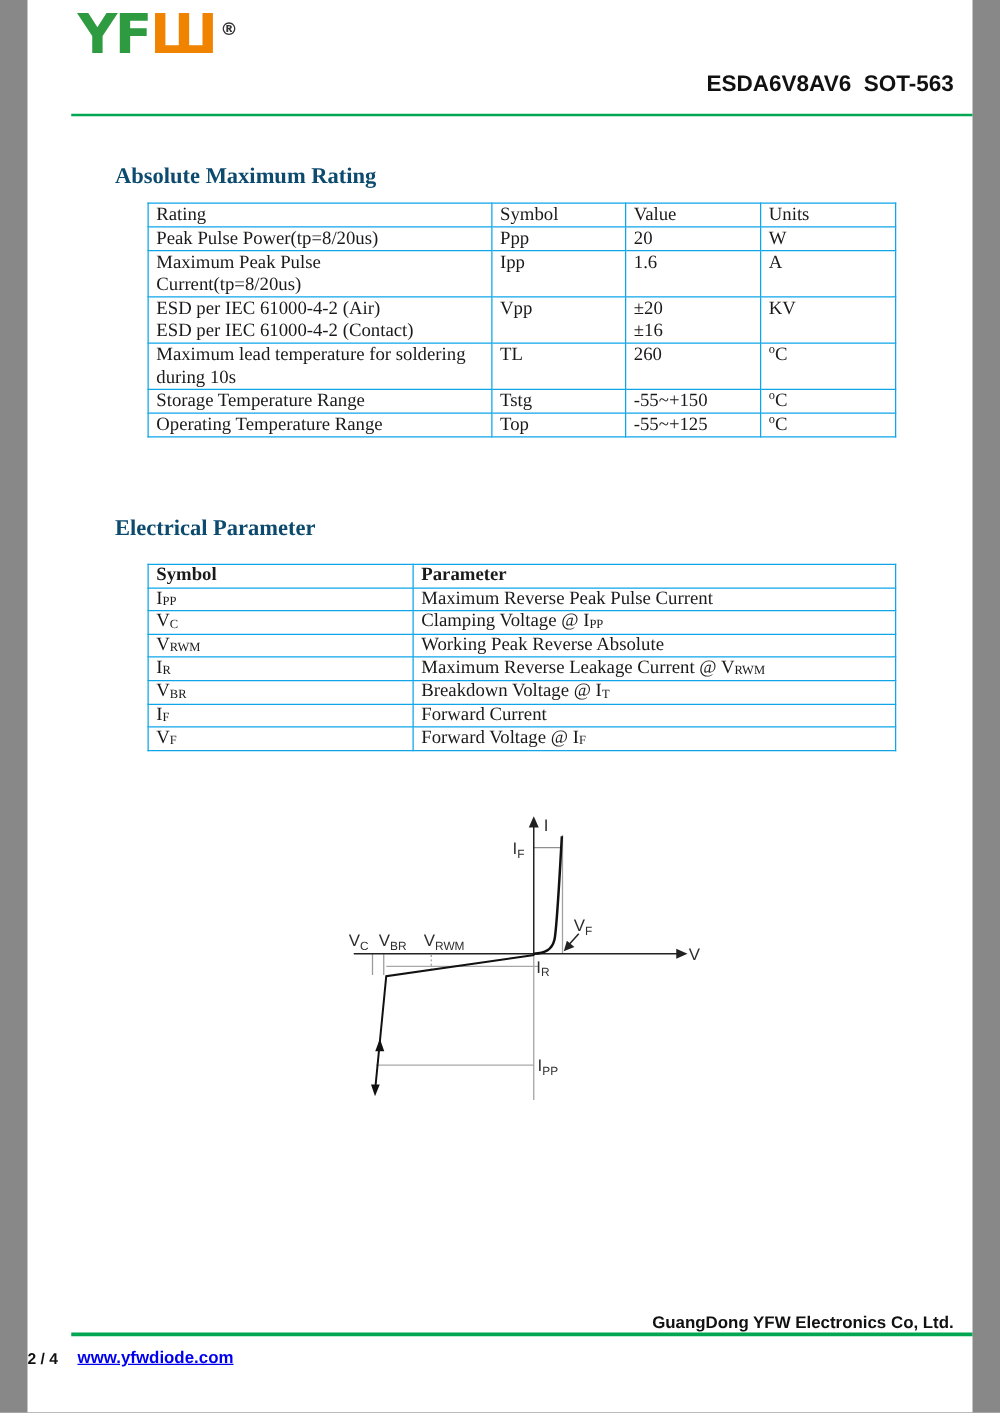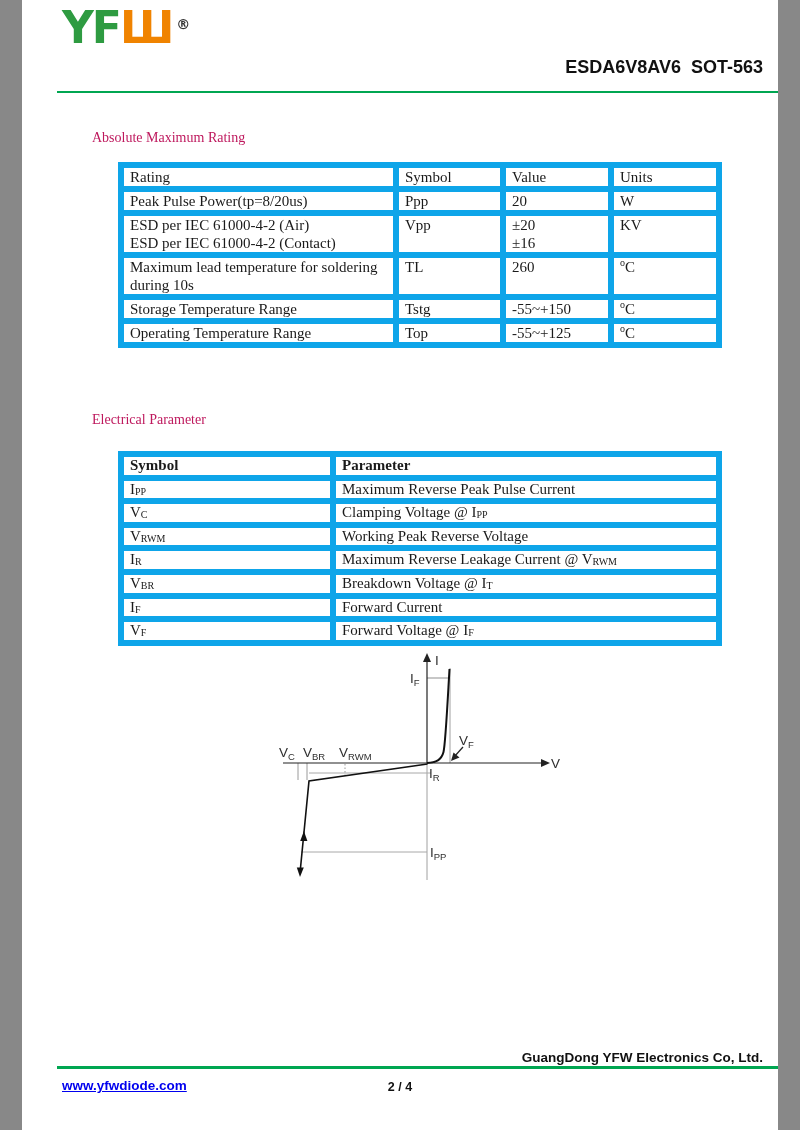--- a/index.html
+++ b/index.html
@@ -13,43 +13,43 @@
   .logo-w{color:#F08300;}
   .logo-reg{font-family:"DejaVu Sans", sans-serif;font-size:14px;font-weight:bold;color:#333;vertical-align:top;position:relative;top:-4px;left:4px;letter-spacing:0;}
   .logo-cn{font-family:"DejaVu Sans", sans-serif;font-weight:bold;font-size:29px;line-height:32px;color:#111;letter-spacing:1px;margin-top:1px;}
   .part-number{position:absolute;right:15px;top:57px;font-family:"Liberation Sans", sans-serif;
                font-weight:bold;font-size:18px;color:#111;white-space:pre;}
   .rule{position:absolute;left:35px;width:755px;background:#00A651;}
   .rule-top{top:91px;height:2px;}
   .rule-bottom{top:1066px;height:3px;}
 
   
-  .sec-title{position:absolute;left:70px;font-weight:normal;font-size:14px;color:#be185d;}
+  .sec-title{position:absolute;left:70px;font-weight:bold;font-size:18px;color:#0c4a6e;}
   .sec-title.amr{top:130px;}
   .sec-title.ep{top:412px;}
 
   
   table.ds{position:absolute;border-collapse:collapse;table-layout:fixed;font-size:15px;color:#1a1a1a;}
-  table.ds td{border:6px solid #0ea5e9;padding:0 0 0 6px;vertical-align:top;line-height:18px;}
+  table.ds td{border:1px solid #0ea5e9;padding:0 0 0 6px;vertical-align:top;line-height:18px;}
   #amr-table{left:96px;top:162px;width:598px;}
   #ep-table{left:96px;top:451px;width:598px;}
   #ep-table td{line-height:17.6px;}
   #ep-table .hdr td{font-weight:bold;}
   sub.sc-sub{font-size:10px;vertical-align:-1px;line-height:0;}
   td sup{font-size:10px;line-height:0;}
 
   
   #iv-diagram{position:absolute;left:245px;top:648px;width:300px;height:245px;}
   #iv-diagram text{font-family:"Liberation Sans", sans-serif;font-size:13.5px;fill:#2f2f2f;}
   #iv-diagram .ss{font-size:9.5px;}
 
   
   .footer-link{position:absolute;left:40px;top:1078px;font-family:"Liberation Sans", sans-serif;
                font-weight:bold;font-size:13.5px;color:#0000EE;text-decoration:underline;}
-  .footer-page{position:absolute;left:0;right:0;top:1080px;text-align:center;
+  .footer-page{position:absolute;left:0;right:0;top:1080px;text-align:left;
                font-family:"Liberation Sans", sans-serif;font-weight:bold;font-size:12.5px;color:#111;white-space:pre;}
   .footer-company{position:absolute;right:15px;top:1050px;font-family:"Liberation Sans", sans-serif;
                font-weight:bold;font-size:13.5px;color:#111;margin-left:36px;}
 </style>
 </head>
 <body>
 
 <div id="page">
 
   <div class="logo">
@@ -71,20 +71,26 @@
           <td>Rating</td>
           <td>Symbol</td>
           <td>Value</td>
           <td>Units</td>
         </tr>
         <tr>
           <td>Peak Pulse Power(tp=8/20us)</td>
           <td>Ppp</td>
           <td>20</td>
           <td>W</td>
+        </tr>
+        <tr>
+          <td>Maximum Peak Pulse<br>Current(tp=8/20us)</td>
+          <td>Ipp</td>
+          <td>1.6</td>
+          <td>A</td>
         </tr>
         <tr>
           <td>ESD per IEC 61000-4-2 (Air)<br>ESD per IEC 61000-4-2 (Contact)</td>
           <td>Vpp</td>
           <td>±20<br>±16</td>
           <td>KV</td>
         </tr>
         <tr>
           <td>Maximum lead temperature for soldering<br>during 10s</td>
           <td>TL</td>
@@ -120,21 +126,21 @@
         <tr>
           <td>I<sub class="sc-sub">PP</sub></td>
           <td>Maximum Reverse Peak Pulse Current</td>
         </tr>
         <tr>
           <td>V<sub class="sc-sub">C</sub></td>
           <td>Clamping Voltage @ I<sub class="sc-sub">PP</sub></td>
         </tr>
         <tr>
           <td>V<sub class="sc-sub">RWM</sub></td>
-          <td>Working Peak Reverse Voltage</td>
+          <td>Working Peak Reverse Absolute</td>
         </tr>
         <tr>
           <td>I<sub class="sc-sub">R</sub></td>
           <td>Maximum Reverse Leakage Current @ V<sub class="sc-sub">RWM</sub></td>
         </tr>
         <tr>
           <td>V<sub class="sc-sub">BR</sub></td>
           <td>Breakdown Voltage @ I<sub class="sc-sub">T</sub></td>
         </tr>
         <tr>

